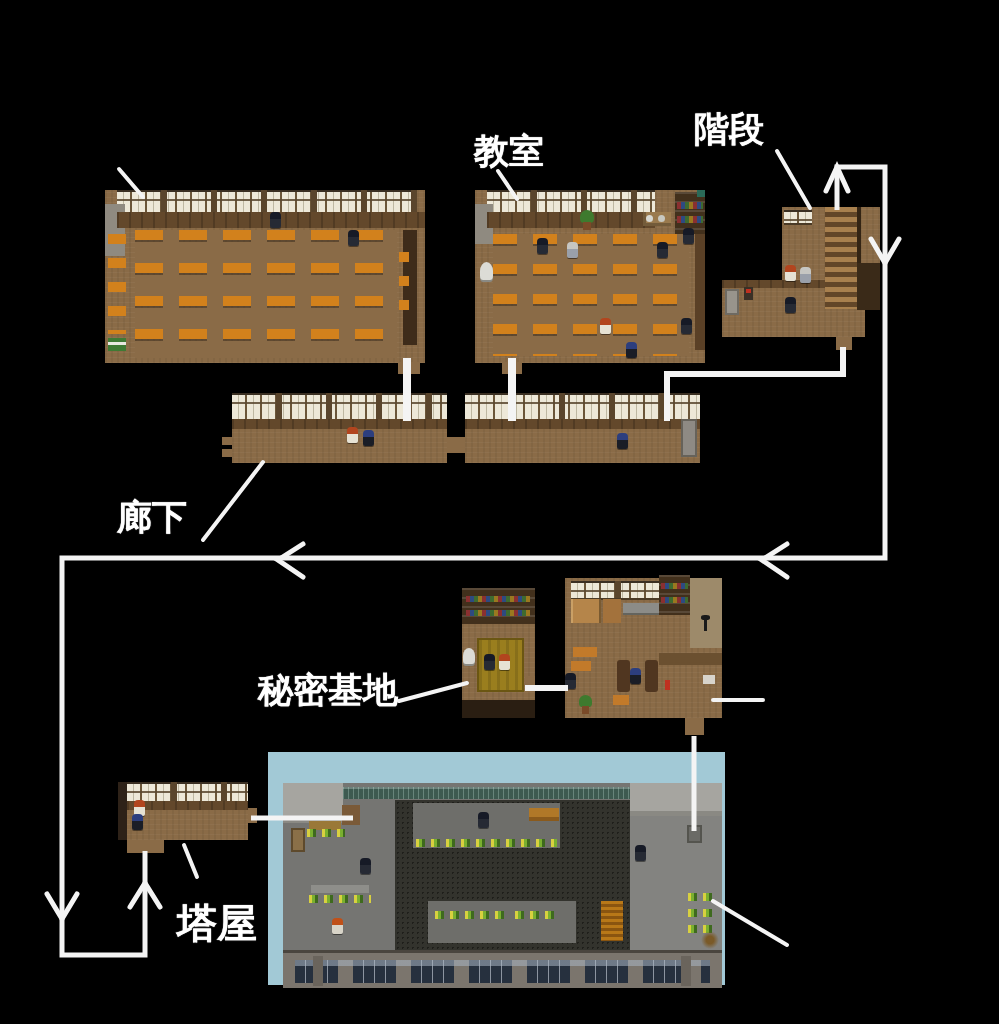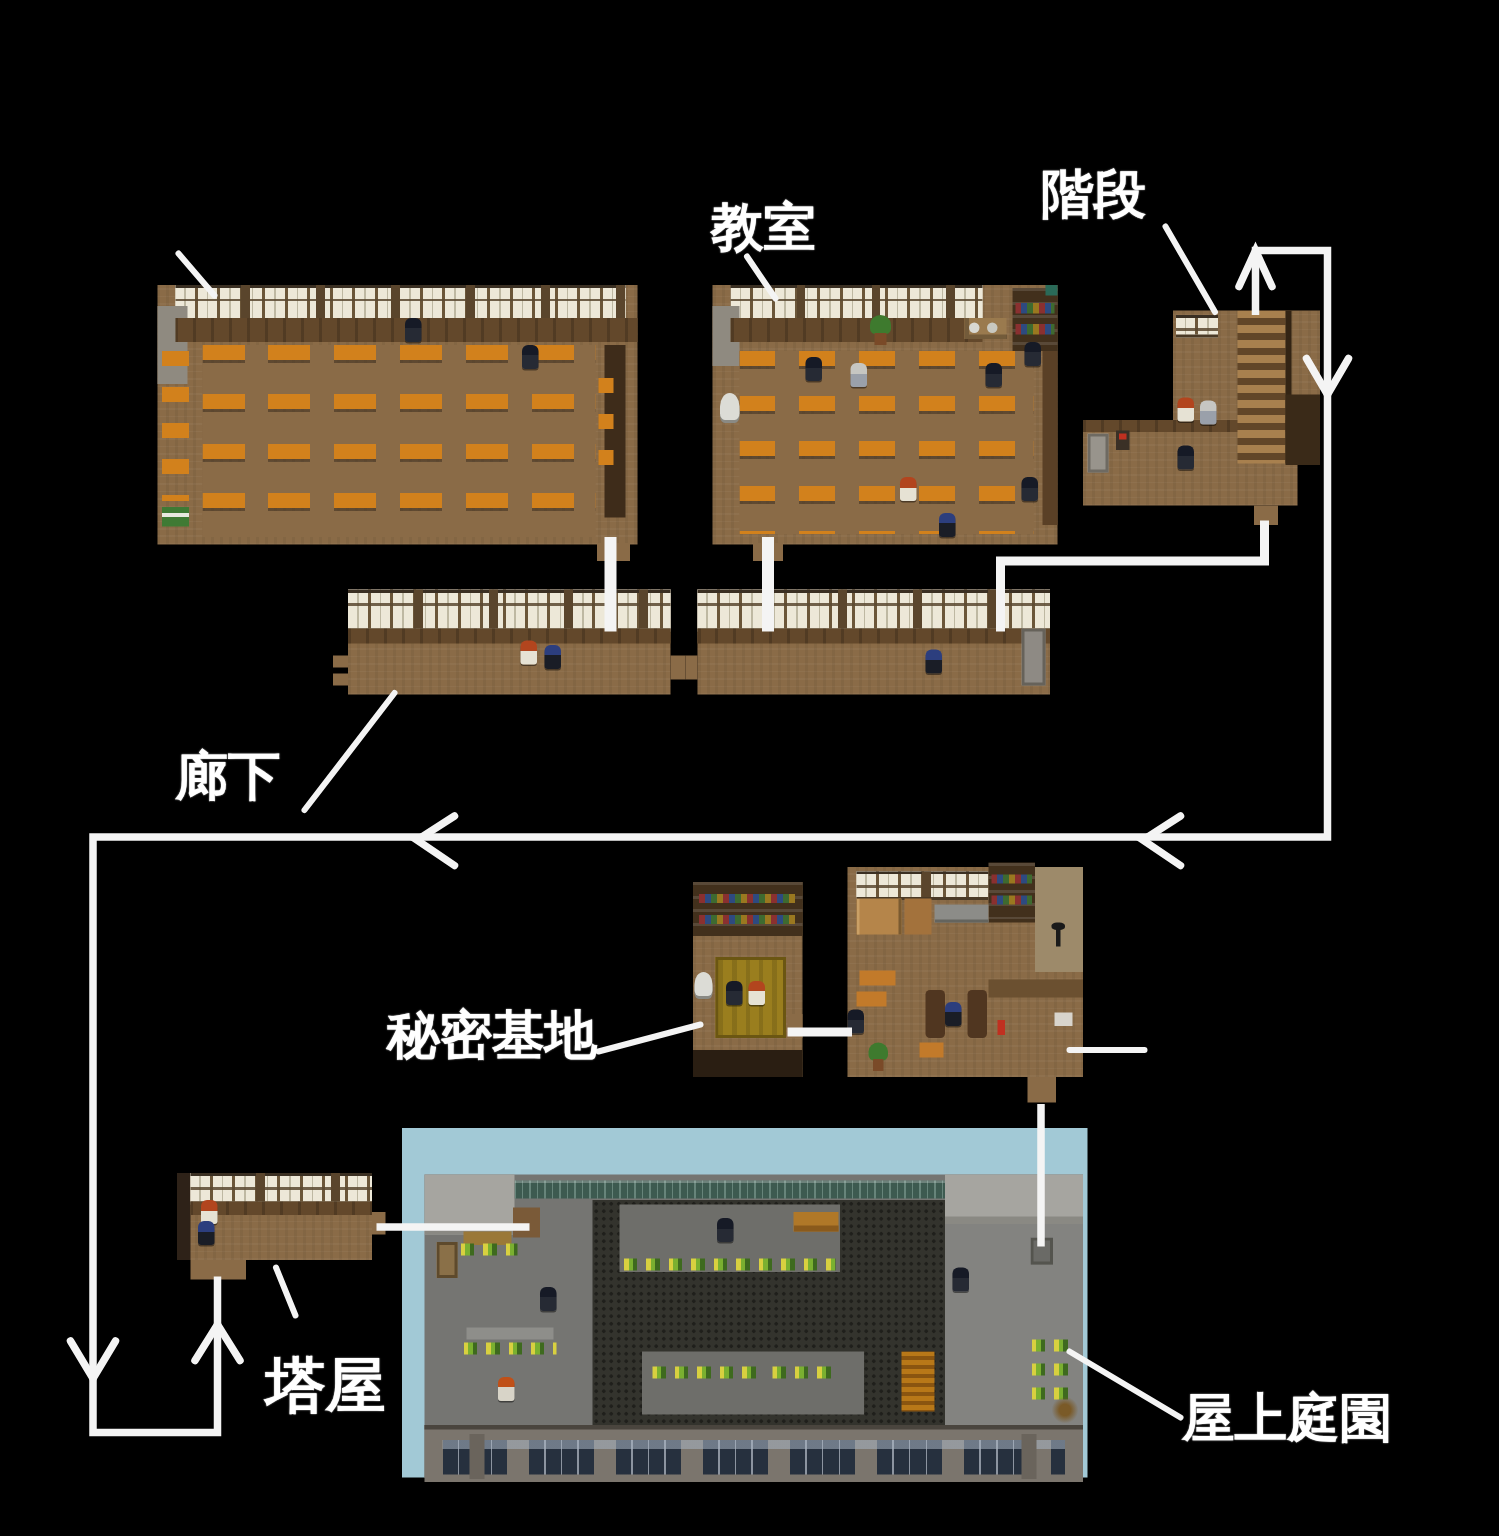--- a/index.html
+++ b/index.html
@@ -257,15 +257,14 @@
     <path d="M713 700 L763 700" stroke="#f4f4f4" stroke-width="4" stroke-linecap="round"></path>
     <path d="M197 877 L184 845" stroke="#f4f4f4" stroke-width="4" stroke-linecap="round"></path>
     <path d="M787 945 L713 901" stroke="#f4f4f4" stroke-width="4" stroke-linecap="round"></path>
   </svg>
 
   <div class="lbl txt" style="left:474px;top:128px;">教室</div>
   <div class="lbl txt" style="left:694px;top:106px;">階段</div>
   <div class="lbl txt" style="left:117px;top:494px;">廊下</div>
   <div class="lbl txt" style="left:258px;top:667px;">秘密基地</div>
   <div class="lbl lbl-big txt" style="left:177px;top:872px;margin-top:24px;">塔屋</div>
-  <div class="lbl txt" style="left:788px;top:922px;">屋上庭園</div>
 
 </div>
 
 </body></html>

